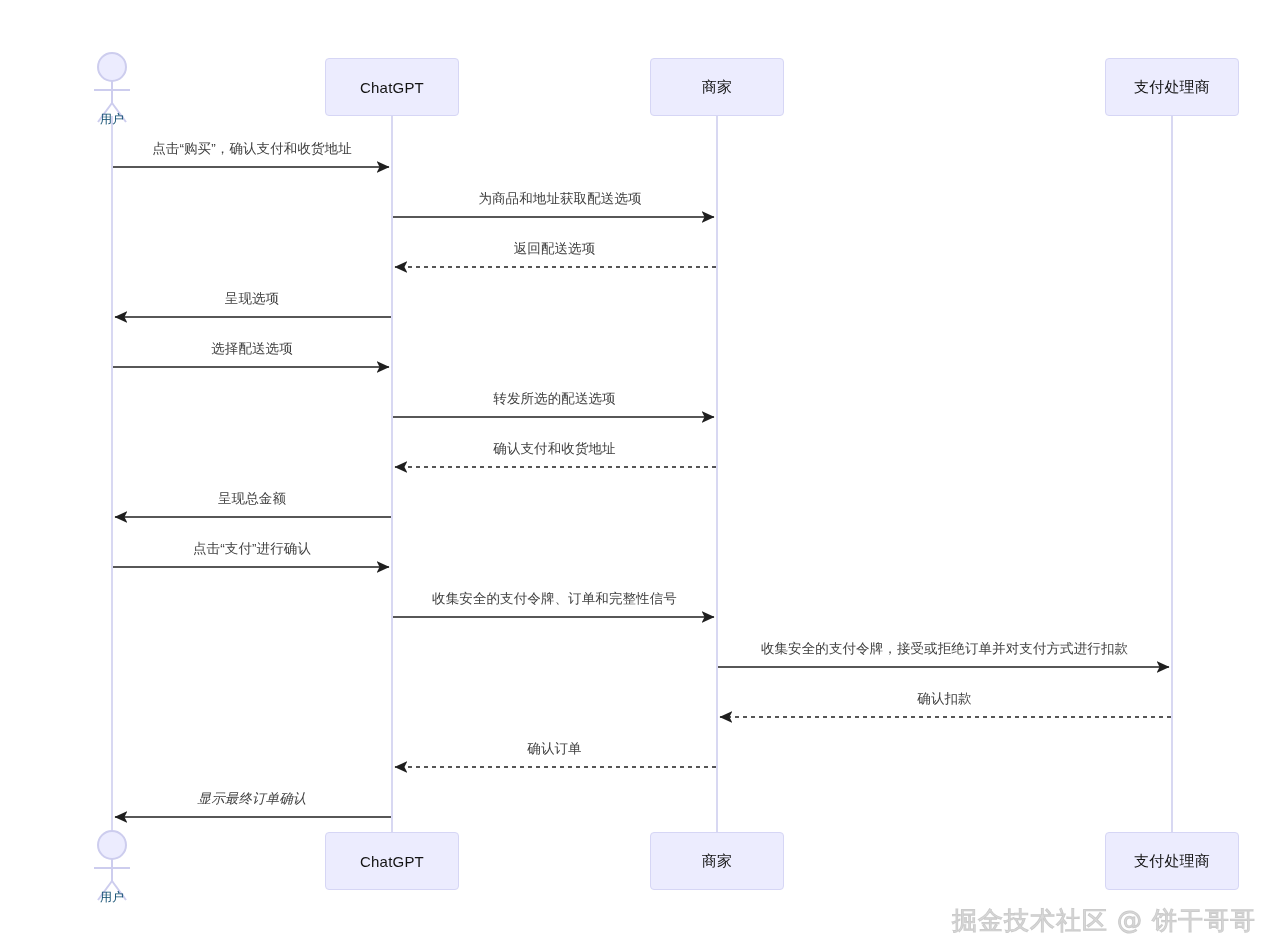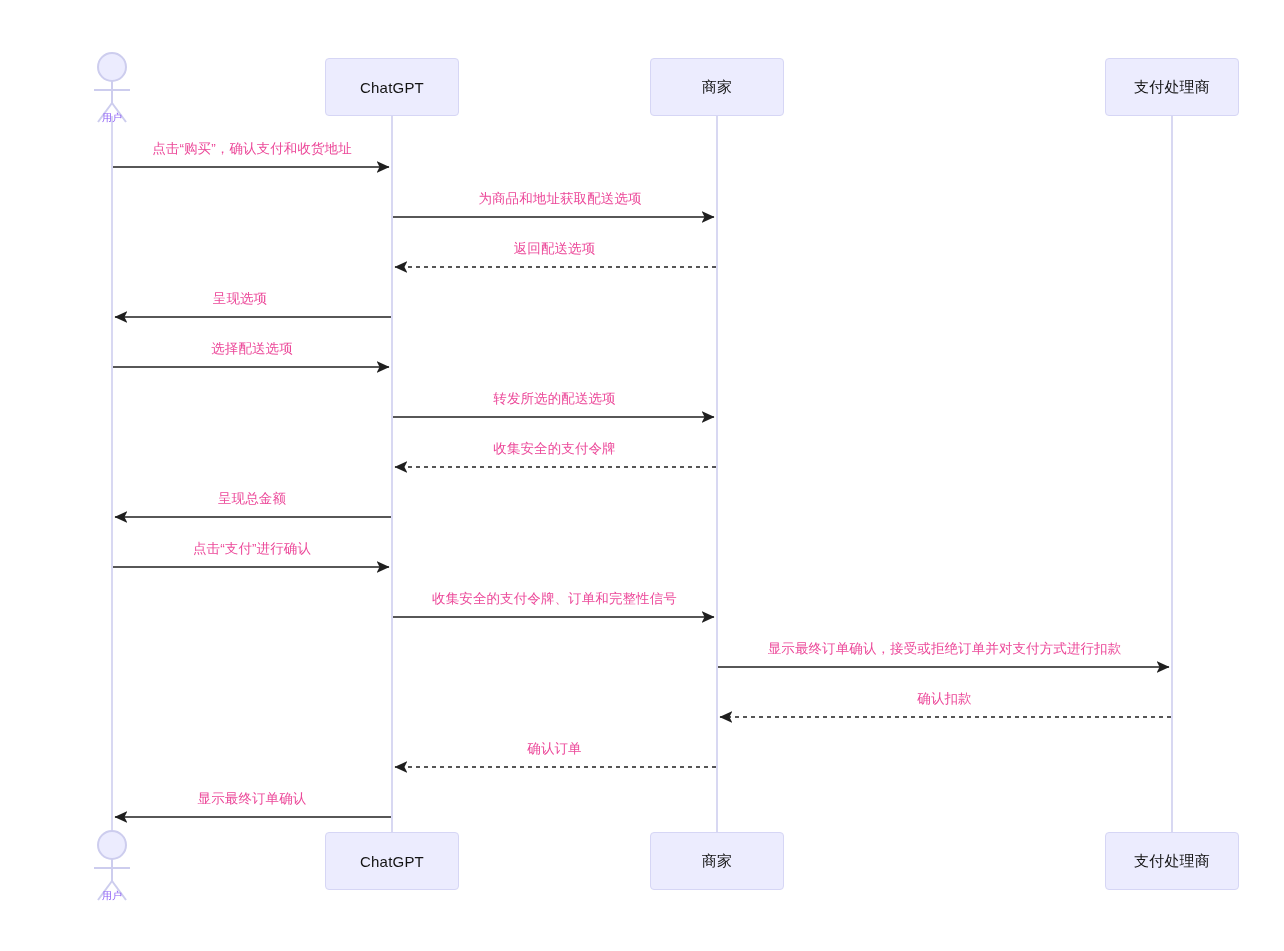--- a/index.html
+++ b/index.html
@@ -21,29 +21,29 @@
     border-radius:4px;
     display:flex;align-items:center;justify-content:center;
     color:#131313;
     font-size:15px;
     letter-spacing:.2px;
     box-sizing:border-box;
     text-align:center;
   }
   .actor-label{
     position:absolute;
-    font-size:10px;
-    color:#8b5cf6;
+    font-size:12px;
+    color:#0c4a6e;
     text-align:center;
     white-space:nowrap;
   }
   .msg-label{
     position:absolute;
     font-size:13.5px;
-    color:#ec4899;
+    color:#404040;
     white-space:nowrap;
     transform:translateX(-50%);
     text-align:center;
     letter-spacing:.1px;
   }
   .watermark{
     position:absolute;
     right:28px;bottom:14px;
     font-size:25px;
     font-family:"DejaVu Sans",sans-serif;
@@ -115,26 +115,27 @@
       <div class="pbox" style="left: 325px; top: 832px; width: 134px; height: 58px;">ChatGPT</div>
       <div class="pbox" style="left: 650px; top: 58px; width: 134px; height: 58px;">商家</div>
       <div class="pbox" style="left: 650px; top: 832px; width: 134px; height: 58px;">商家</div>
       <div class="pbox" style="left: 1105px; top: 58px; width: 134px; height: 58px;">支付处理商</div>
       <div class="pbox" style="left: 1105px; top: 832px; width: 134px; height: 58px;">支付处理商</div>
     </div>
   <div id="labels">
       <div class="msg-label" style="left: 252px; top: 140px;">点击“购买”，确认支付和收货地址</div>
       <div class="msg-label" style="left: 560px; top: 190px;">为商品和地址获取配送选项</div>
       <div class="msg-label" style="left: 554.5px; top: 240px;">返回配送选项</div>
-      <div class="msg-label" style="left: 240px; top: 290px;">呈现选项</div>
+      <div class="msg-label" style="left: 252px; top: 290px;">呈现选项</div>
       <div class="msg-label" style="left: 252px; top: 340px;">选择配送选项</div>
       <div class="msg-label" style="left: 554.5px; top: 390px;">转发所选的配送选项</div>
-      <div class="msg-label" style="left: 554.5px; top: 440px;">收集安全的支付令牌</div>
+      <div class="msg-label" style="left: 554.5px; top: 440px;">确认支付和收货地址</div>
       <div class="msg-label" style="left: 252px; top: 490px;">呈现总金额</div>
       <div class="msg-label" style="left: 252px; top: 540px;">点击“支付”进行确认</div>
       <div class="msg-label" style="left: 554.5px; top: 590px; font-family: Liberation Serif, serif;">收集安全的支付令牌、订单和完整性信号</div>
-      <div class="msg-label" style="left: 944.5px; top: 640px;">显示最终订单确认，接受或拒绝订单并对支付方式进行扣款</div>
+      <div class="msg-label" style="left: 944.5px; top: 640px;">收集安全的支付令牌，接受或拒绝订单并对支付方式进行扣款</div>
       <div class="msg-label" style="left: 944.5px; top: 690px;">确认扣款</div>
       <div class="msg-label" style="left: 554.5px; top: 740px; text-align: center;">确认订单</div>
-      <div class="msg-label" style="left: 252px; top: 790px;">显示最终订单确认</div>
+      <div class="msg-label" style="left: 252px; top: 790px; font-style: italic;">显示最终订单确认</div>
     </div>
 
+  <div class="watermark">掘金技术社区 @ 饼干哥哥</div>
 </div>
 
 </body></html>

